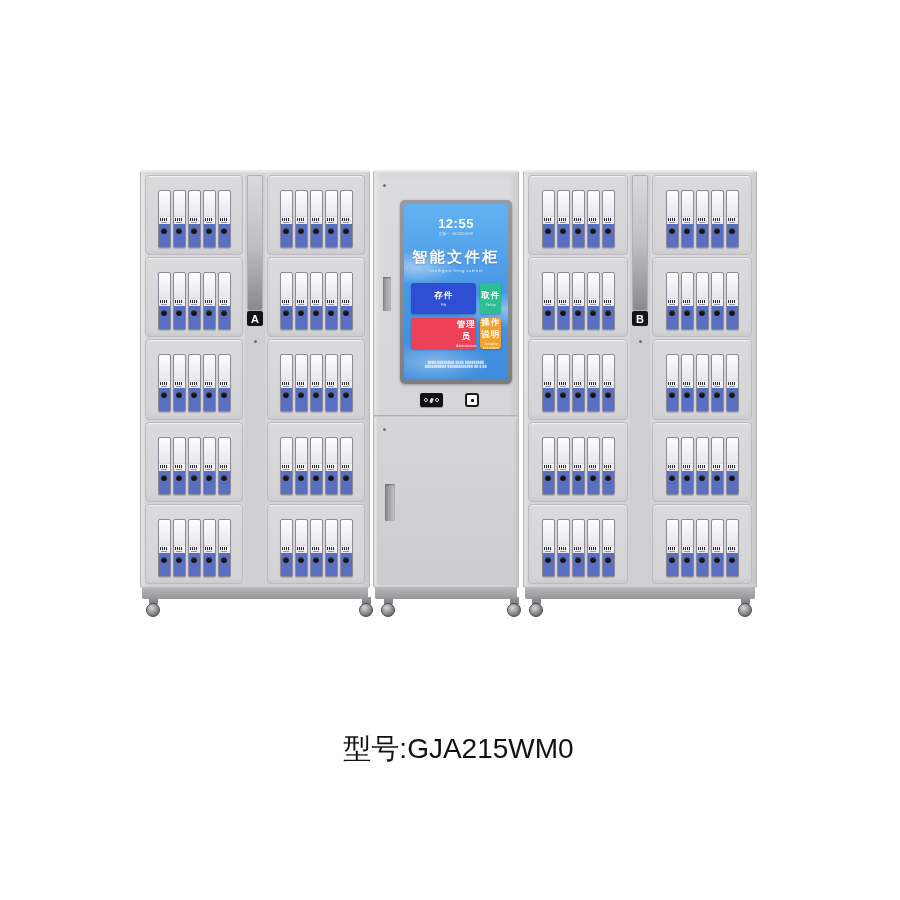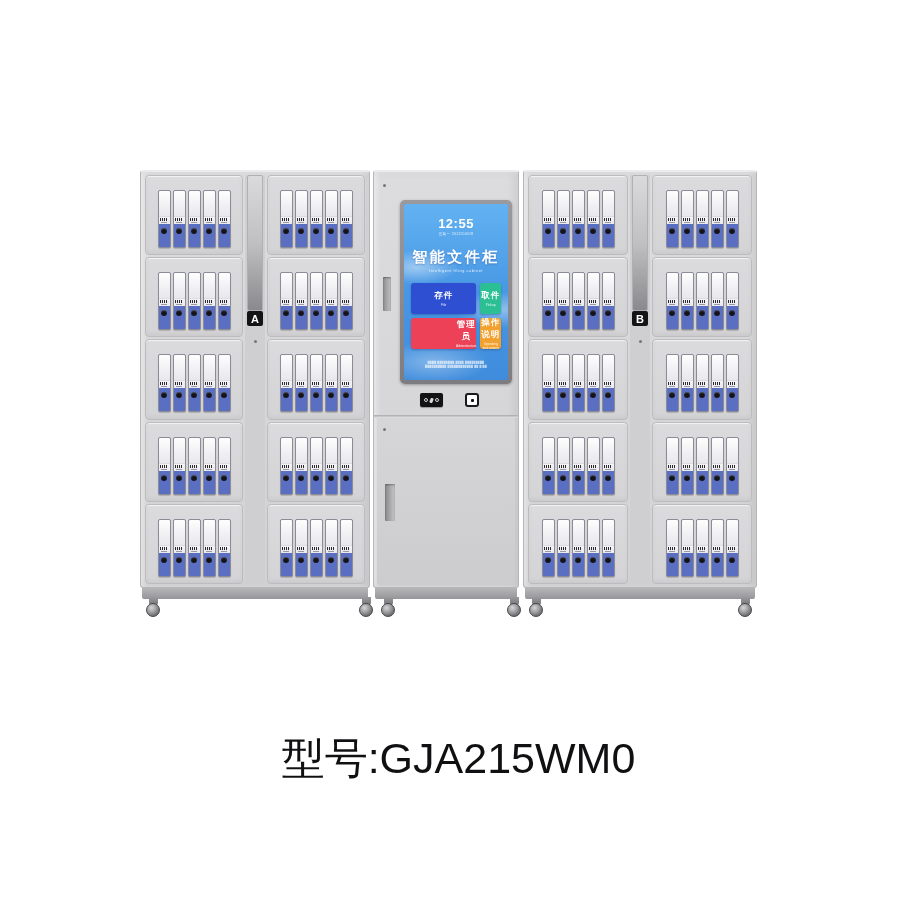--- a/index.html
+++ b/index.html
@@ -102,21 +102,21 @@
   
   .wheel { position:absolute; top:597px; width:16px; height:23px; }
   .wheel-fork { width:9px; height:8px; margin:0 auto; background:linear-gradient(180deg,#9a9a9c,#77777a);
                 border-radius:0 0 2px 2px; }
   .wheel-tire { width:14px; height:14px; margin:-2px auto 0; border-radius:50%; box-sizing:border-box;
                 background:radial-gradient(circle at 38% 32%, #d6d6d8 0%, #a7a7a9 35%, #6c6c6e 75%, #4c4c4e 100%);
                 border:1px solid #48484a; }
 
   
   .model-label { position:absolute; left:0; right:0; top:730px; text-align:center;
-                 font-size:43px; color:#101012;margin-left:17px; }
+                 font-size:28px; color:#101012;margin-left:17px; }
 </style>
 </head>
 <body>
 
 <div class="stage">
 
   <div class="section" id="sectionA">
     <div class="section-inner">
       <div class="locker-col" id="colA1">
           <div class="compartment">

